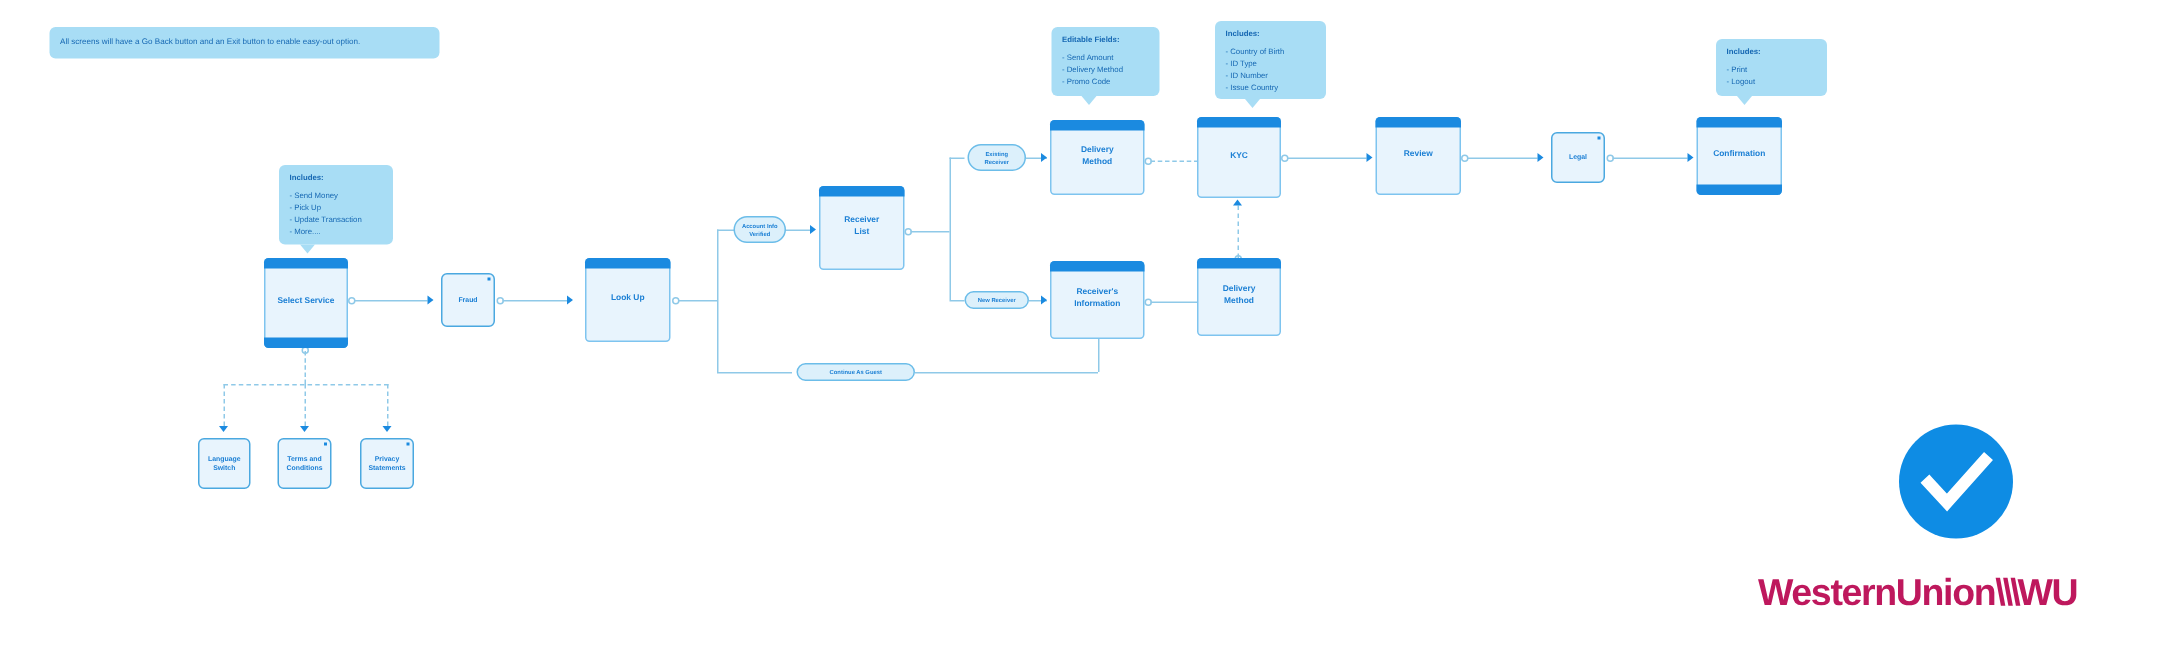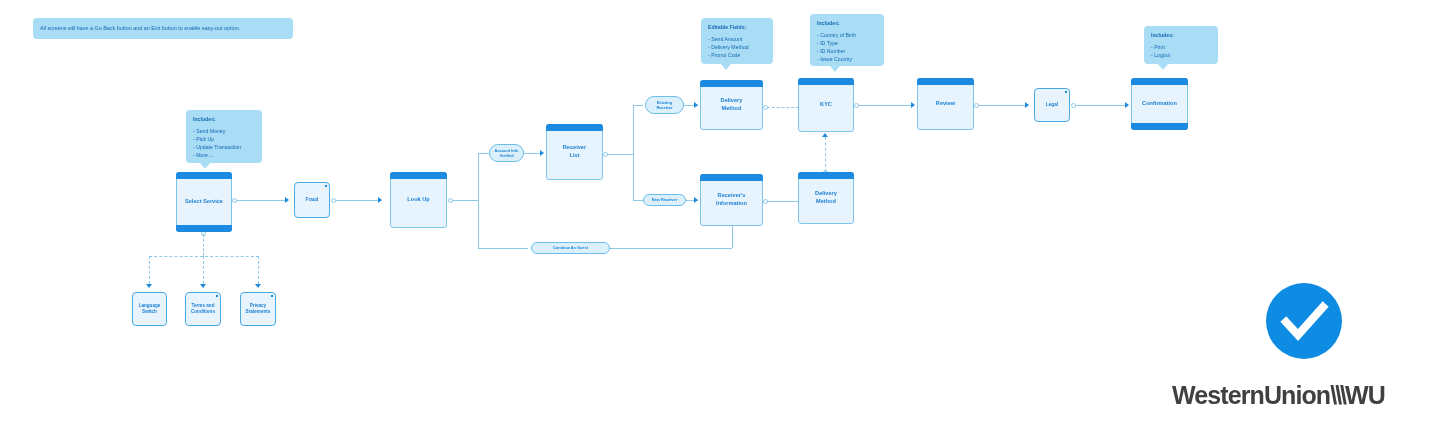--- a/index.html
+++ b/index.html
@@ -64,21 +64,21 @@
   .arw.r{border-top:3px solid transparent;border-bottom:3px solid transparent;border-left:4px solid #1b8ae0;}
   .arw.d{border-left:3px solid transparent;border-right:3px solid transparent;border-top:4px solid #1b8ae0;}
   .arw.u{border-left:3px solid transparent;border-right:3px solid transparent;border-bottom:4px solid #1b8ae0;}
   .cir{position:absolute;width:3px;height:3px;border-radius:50%;border:1px solid #8fc9e8;background:#fff;}
 
   
   #logo-check{position:absolute;left:1266px;top:283px;width:76px;height:76px;border-radius:50%;background:#0e8ce4;}
   #logo-check svg{position:absolute;left:0;top:0;}
   #logo-word{
     position:absolute;left:1172px;top:381px;width:240px;height:28px;
-    font-size:25px;font-weight:bold;color:#404040;letter-spacing:-0.9px;
+    font-size:25px;font-weight:bold;color:#be185d;letter-spacing:-0.9px;
     white-space:nowrap;font-family:"Liberation Sans","DejaVu Sans",sans-serif;
   }
   #logo-word .slashes{letter-spacing:-2px;}
 </style>
 </head>
 <body>
 
 <div id="canvas">
 
   <div class="note banner" style="left:33px;top:18px;width:260px;height:21px;">

